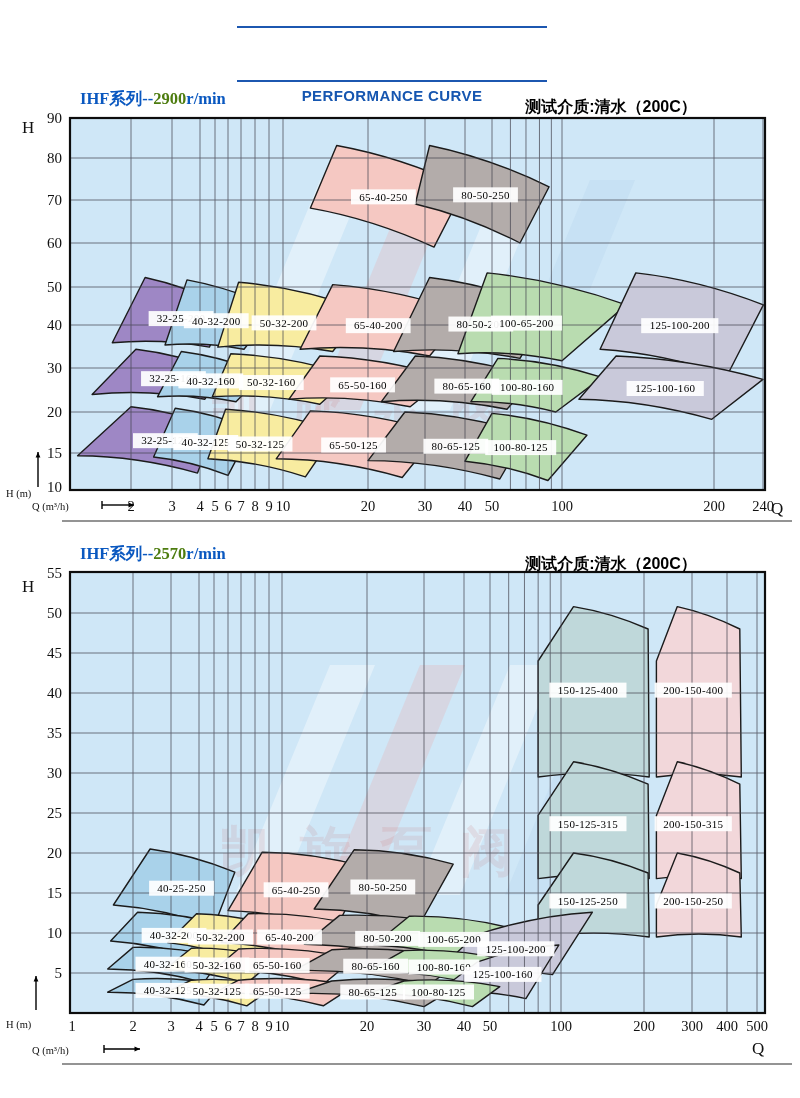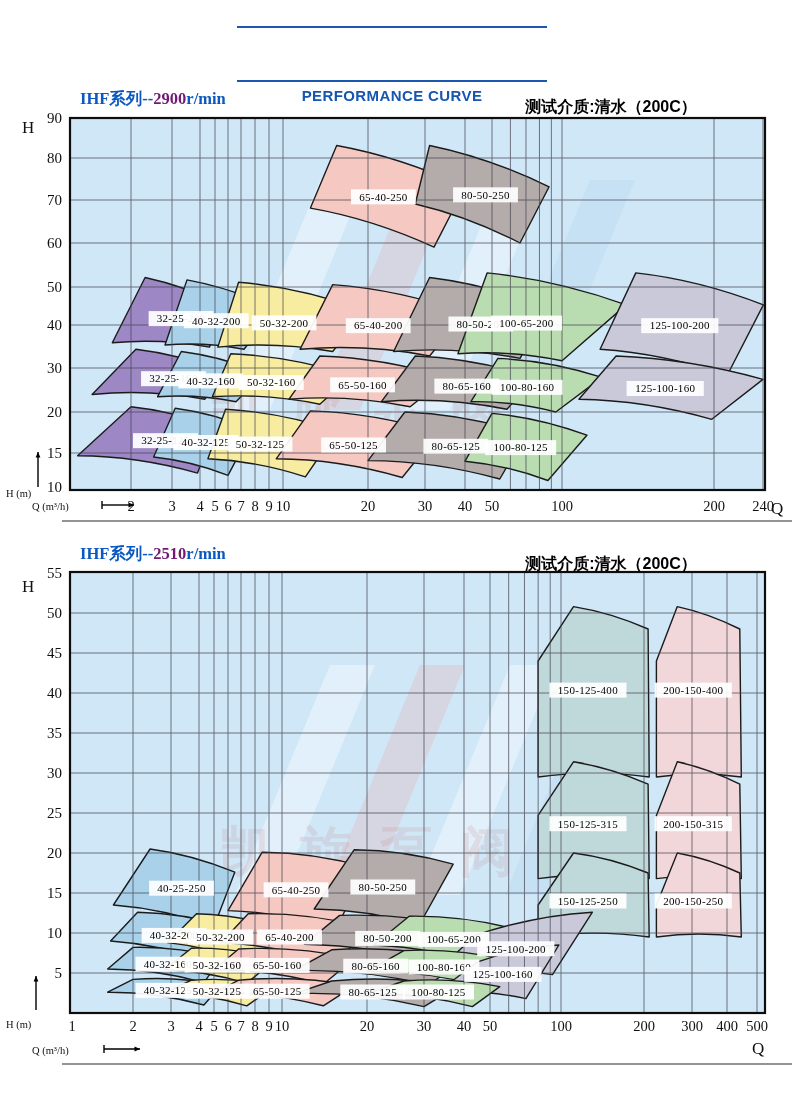--- a/index.html
+++ b/index.html
@@ -12,21 +12,21 @@
   #trule1{top:26px;}
   #trule2{top:80px;}
   .page-title{position:absolute;left:237px;width:310px;top:32px;text-align:center;
       font-size:34px;font-weight:bold;color:#1656b0;letter-spacing:7px;}
   .page-title-en{position:absolute;left:237px;width:310px;top:87px;text-align:center;
       font-size:15px;font-weight:bold;color:#1656b0;letter-spacing:0.4px;}
   .series-label{position:absolute;font-family:"Liberation Serif","DejaVu Serif",serif;
       font-size:16.5px;font-weight:bold;color:#0a58c0;}
   #series1{left:80px;top:88px;}
   #series2{left:80px;top:543px;}
-  .series-label .sr{color:#701a75;}
+  .series-label .sr{color:#4d7c0f;}
   .test-note{position:absolute;left:460px;width:302px;text-align:center;
       font-size:16px;font-weight:bold;color:#000;}
   #note1{top:97px;}
   #note2{top:554px;}
 </style>
 </head>
 <body>
 
 <div class="page">
   <svg id="svg1" width="800" height="540" viewBox="0 0 800 540">
@@ -358,15 +358,15 @@
       <line x1="62" y1="524" x2="792" y2="524" stroke="#949494" stroke-width="2"></line>
     </svg>
 
   <div id="trule1" class="title-rule"></div>
   <div id="trule2" class="title-rule"></div>
   <div class="page-title-en">PERFORMANCE CURVE</div>
 
   <div id="series1" class="series-label"><span class="sp">IHF系列--</span><span class="sr">2900</span><span class="sp">r/min</span></div>
   <div id="note1" class="test-note">测试介质:清水（200C）</div>
 
-  <div id="series2" class="series-label"><span class="sp">IHF系列--</span><span class="sr">2510</span><span class="sp">r/min</span></div>
+  <div id="series2" class="series-label"><span class="sp">IHF系列--</span><span class="sr">2570</span><span class="sp">r/min</span></div>
   <div id="note2" class="test-note">测试介质:清水（200C）</div>
 </div>
 
 </body></html>

